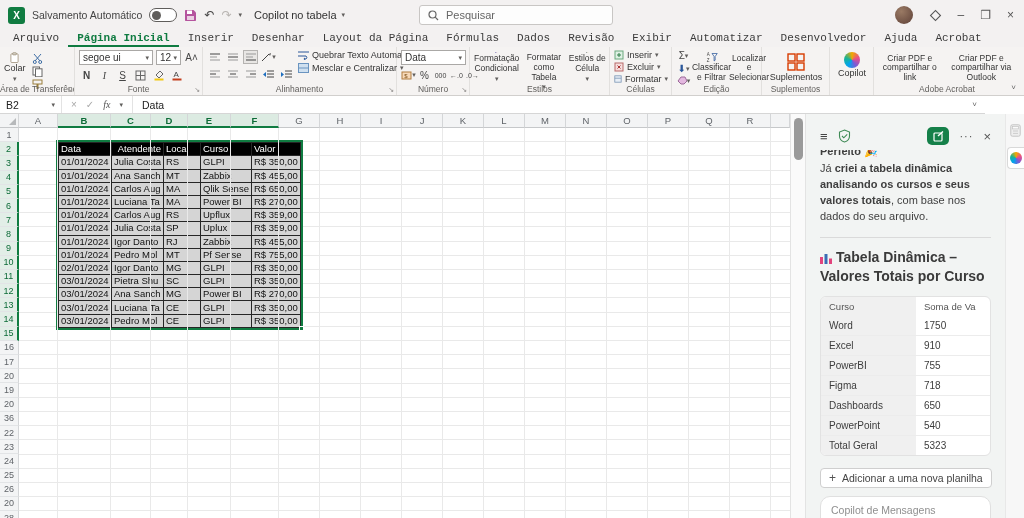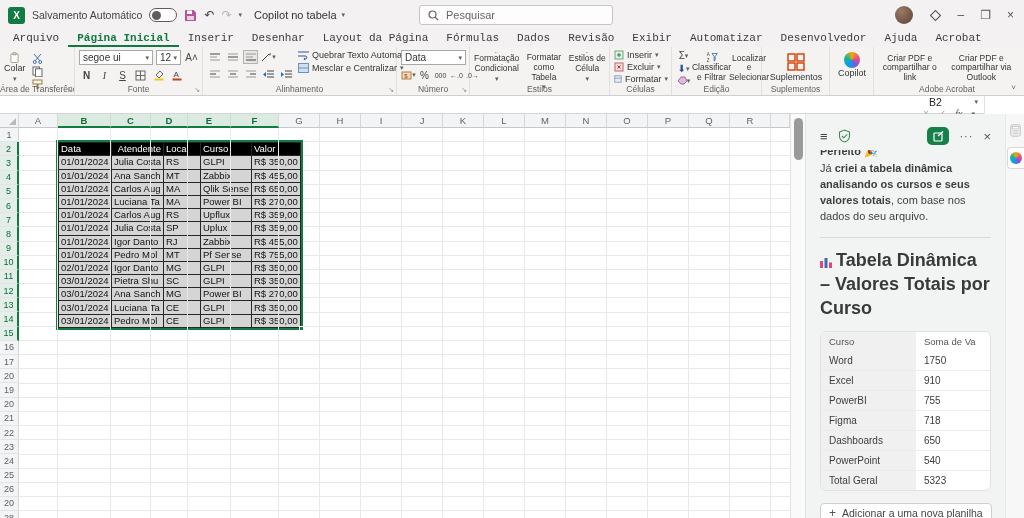--- a/index.html
+++ b/index.html
@@ -41,21 +41,21 @@
   .cols { display:flex; flex-direction:column; justify-content:flex-start; gap:3px; }
   .irow { display:flex; align-items:center; gap:3px; }
   .ibtn { min-width:15px; height:14px; display:flex; align-items:center; justify-content:center; font-size:10px; color:#444; }
   .selectbox { border:1px solid #aaa8a6; background:#fff; height:15px; display:flex; align-items:center; justify-content:space-between; padding:0 3px; font-size:10px; color:#333; }
   .rowbtn { display:flex; align-items:center; gap:3px; font-size:9px; color:#333; white-space:nowrap; }
   .stackbtn { display:flex; flex-direction:column; align-items:center; gap:1px; font-size:8.5px; color:#333; text-align:center; line-height:1.15; padding-top:2px; }
   .bold-n { font-weight:bold; } .ital-i { font-style:italic; font-family:"Liberation Serif",serif; } .und-s { text-decoration:underline; }
   .collapse-ribbon { position:absolute; right:8px; bottom:3px; font-size:8px; color:#666; }
 
   
-  .formula { position:absolute; left:0; top:96px; width:985px; height:18px; background:#fff; border-bottom:1px solid #d6d6d6; display:flex; align-items:flex-end;flex-direction:column; }
+  .formula { position:absolute; left:0; top:96px; width:985px; height:18px; background:#fff; border-bottom:1px solid #d6d6d6; display:flex; align-items:center; }
   .namebox { width:62px; height:100%; border-right:1px solid #e3e3e3; display:flex; align-items:center; justify-content:space-between; padding:0 6px; font-size:10.5px; color:#222; }
   .fxicons { display:flex; gap:9px; padding:0 9px; align-items:center; color:#a8a8a8; font-size:10px; border-right:1px solid #e3e3e3; height:100%; }
   .fx { font-family:Liberation Serif, serif; font-style:italic; color:#555; }
   .formula-value { padding:0 9px; font-size:10.5px; color:#222; flex:1; }
   .fb-collapse { padding-right:8px; color:#666; font-size:8px; }
 
   
   .grid { position:absolute; left:0; top:114px; width:790px; height:404px; background:#fff; overflow:hidden; }
   .corner { position:absolute; left:0; top:0; width:19px; height:14px; background:#f3f4f5; border-right:1px solid #d4d6d8; border-bottom:1px solid #c6c8ca; }
   .corner::after { content:""; position:absolute; right:2px; bottom:2px; border-left:7px solid transparent; border-bottom:7px solid #b7b9bb; }
@@ -84,21 +84,21 @@
   .panel { position:absolute; left:806px; top:114px; width:199px; height:404px; background:#f2f4f3; overflow:hidden; }
   .panel-header { display:flex; align-items:center; gap:10px; padding:13px 14px 5px; }
   .ph-spacer { flex:1; }
   .hamburger { font-size:13px; color:#444; line-height:1; }
   .newchat-btn { width:22px; height:18px; background:#158049; border-radius:5px; display:flex; align-items:center; justify-content:center; }
   .ph-dots { color:#555; font-size:11px; letter-spacing:1px; line-height:1; }
   .ph-close { color:#555; font-size:13px; line-height:1; }
   .intro { padding:0 14px; height:8px; overflow:hidden; display:flex; align-items:flex-end; font-size:11px; font-weight:bold; color:#3f3f3f; gap:4px; }
   .msg { padding:3px 14px 0; font-size:11px; line-height:1.45; color:#3f3f3f; }
   .pdivider { margin:12px 14px 10px; border-top:1px solid #dadada; }
-  .pivot-heading { padding:0 14px; font-size:18px; font-weight:bold; color:#3a3a3a; line-height:1.35; }
+  .pivot-heading { padding:0 14px; font-size:14px; font-weight:bold; color:#3a3a3a; line-height:1.35; }
   .ph-icon { display:inline-block; vertical-align:-2px; margin-right:4px; }
   .pivot-card { margin:10px 14px 0; width:171px; background:#fff; border:1px solid #e2e2e2; border-radius:6px; overflow:hidden; }
   table.pivot { border-collapse:collapse; width:100%; font-size:10px; table-layout:fixed; }
   table.pivot th, table.pivot td { border-bottom:1px solid #ececec; padding:4px 8px; text-align:left; white-space:nowrap; overflow:hidden; font-weight:normal; color:#3c3c3c; }
   table.pivot th { color:#555; font-size:9.5px; }
   table.pivot tr > *:first-child { background:#f0f0f0; width:95px; }
   table.pivot tr:last-child > * { border-bottom:none; }
   .add-btn { margin:12px 14px 0; height:20px; background:#fff; border:1px solid #cfcfcf; border-radius:4px; display:inline-flex; align-items:center; gap:6px; padding:0 8px; font-size:10.5px; color:#444; white-space:nowrap; }
   .add-plus { font-size:12px; color:#555; line-height:1; }
   .input-card { margin:8px 14px 0; width:171px; height:44px; background:#fff; border:1px solid #e0e0e0; border-radius:10px; padding:7px 10px; position:relative; }
@@ -573,21 +573,21 @@
       <div class="rowhdr sel">11</div>
       <div class="rowhdr sel">12</div>
       <div class="rowhdr sel">13</div>
       <div class="rowhdr sel">14</div>
       <div class="rowhdr sel">15</div>
       <div class="rowhdr">16</div>
       <div class="rowhdr">17</div>
       <div class="rowhdr">20</div>
       <div class="rowhdr">19</div>
       <div class="rowhdr">20</div>
-      <div class="rowhdr">21</div>
+      <div class="rowhdr">36</div>
       <div class="rowhdr">22</div>
       <div class="rowhdr">23</div>
       <div class="rowhdr">24</div>
       <div class="rowhdr">25</div>
       <div class="rowhdr">26</div>
       <div class="rowhdr">20</div>
       <div class="rowhdr">28</div>
     </div>
   <div class="gridbody">
     <div class="sheet-table-wrap">

